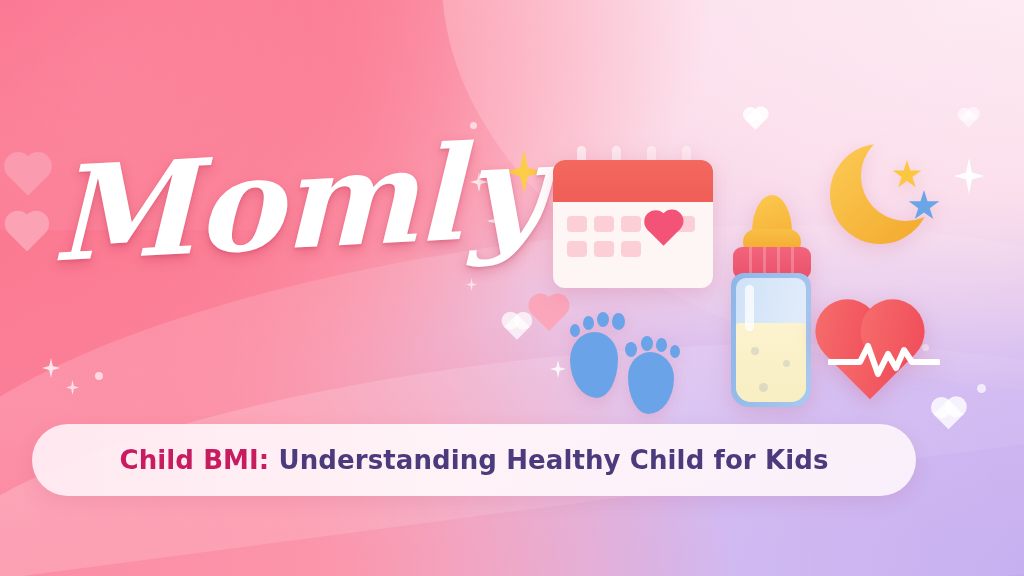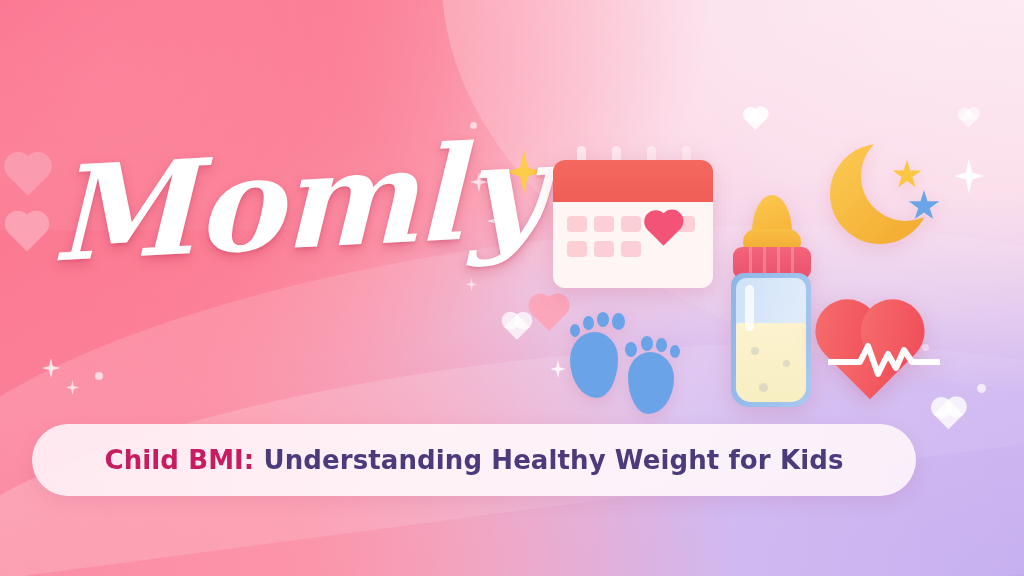--- a/index.html
+++ b/index.html
@@ -246,17 +246,17 @@
 
   <div class="icon" id="hb">
     <div id="hb-shape"></div>
     <svg id="hb-ecg" width="112" height="60" viewBox="0 0 112 60">
       <polyline points="2,34 32,34 40,18 50,46 60,26 68,40 76,22 84,34 110,34" fill="none" stroke="#ffffff" stroke-width="6" stroke-linecap="round" stroke-linejoin="round"></polyline>
     </svg>
   </div>
 
   <div id="title-pill">
     <div id="title-text">
-      <span class="t-accent">Child BMI:</span><span class="t-main"> Understanding Healthy Weight for Kids</span>
+      <span class="t-accent">Child BMI:</span><span class="t-main"> Understanding Healthy Child for Kids</span>
     </div>
   </div>
 
 </div>
 
 </body></html>

